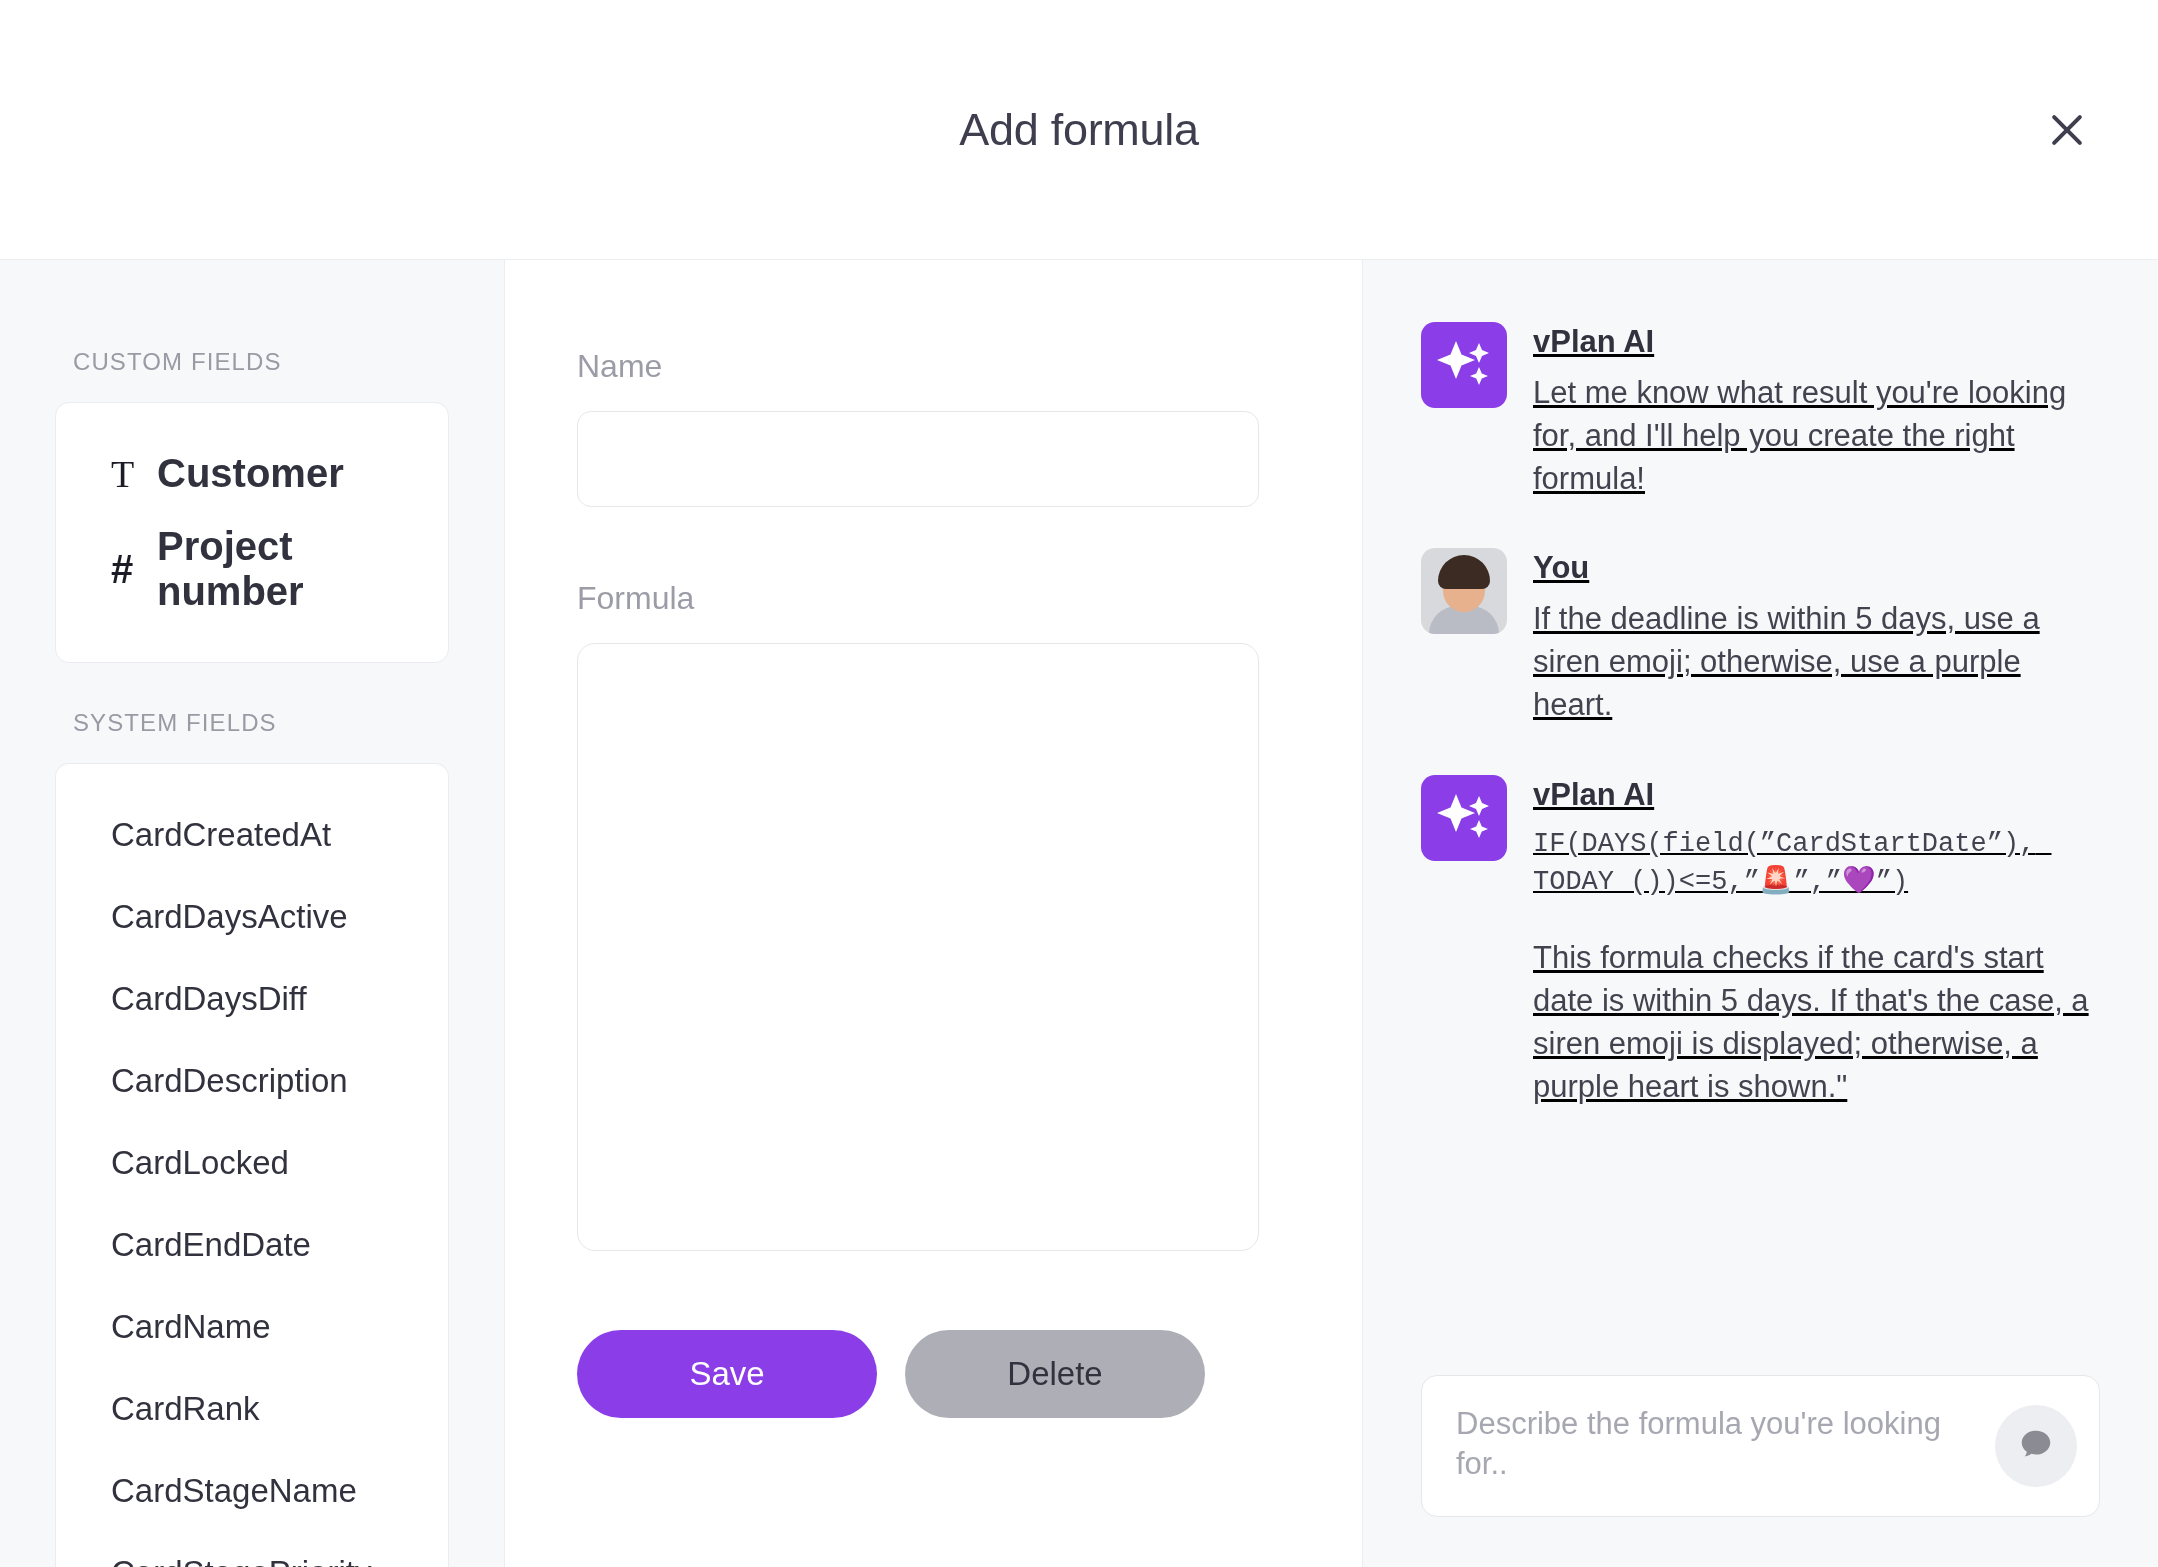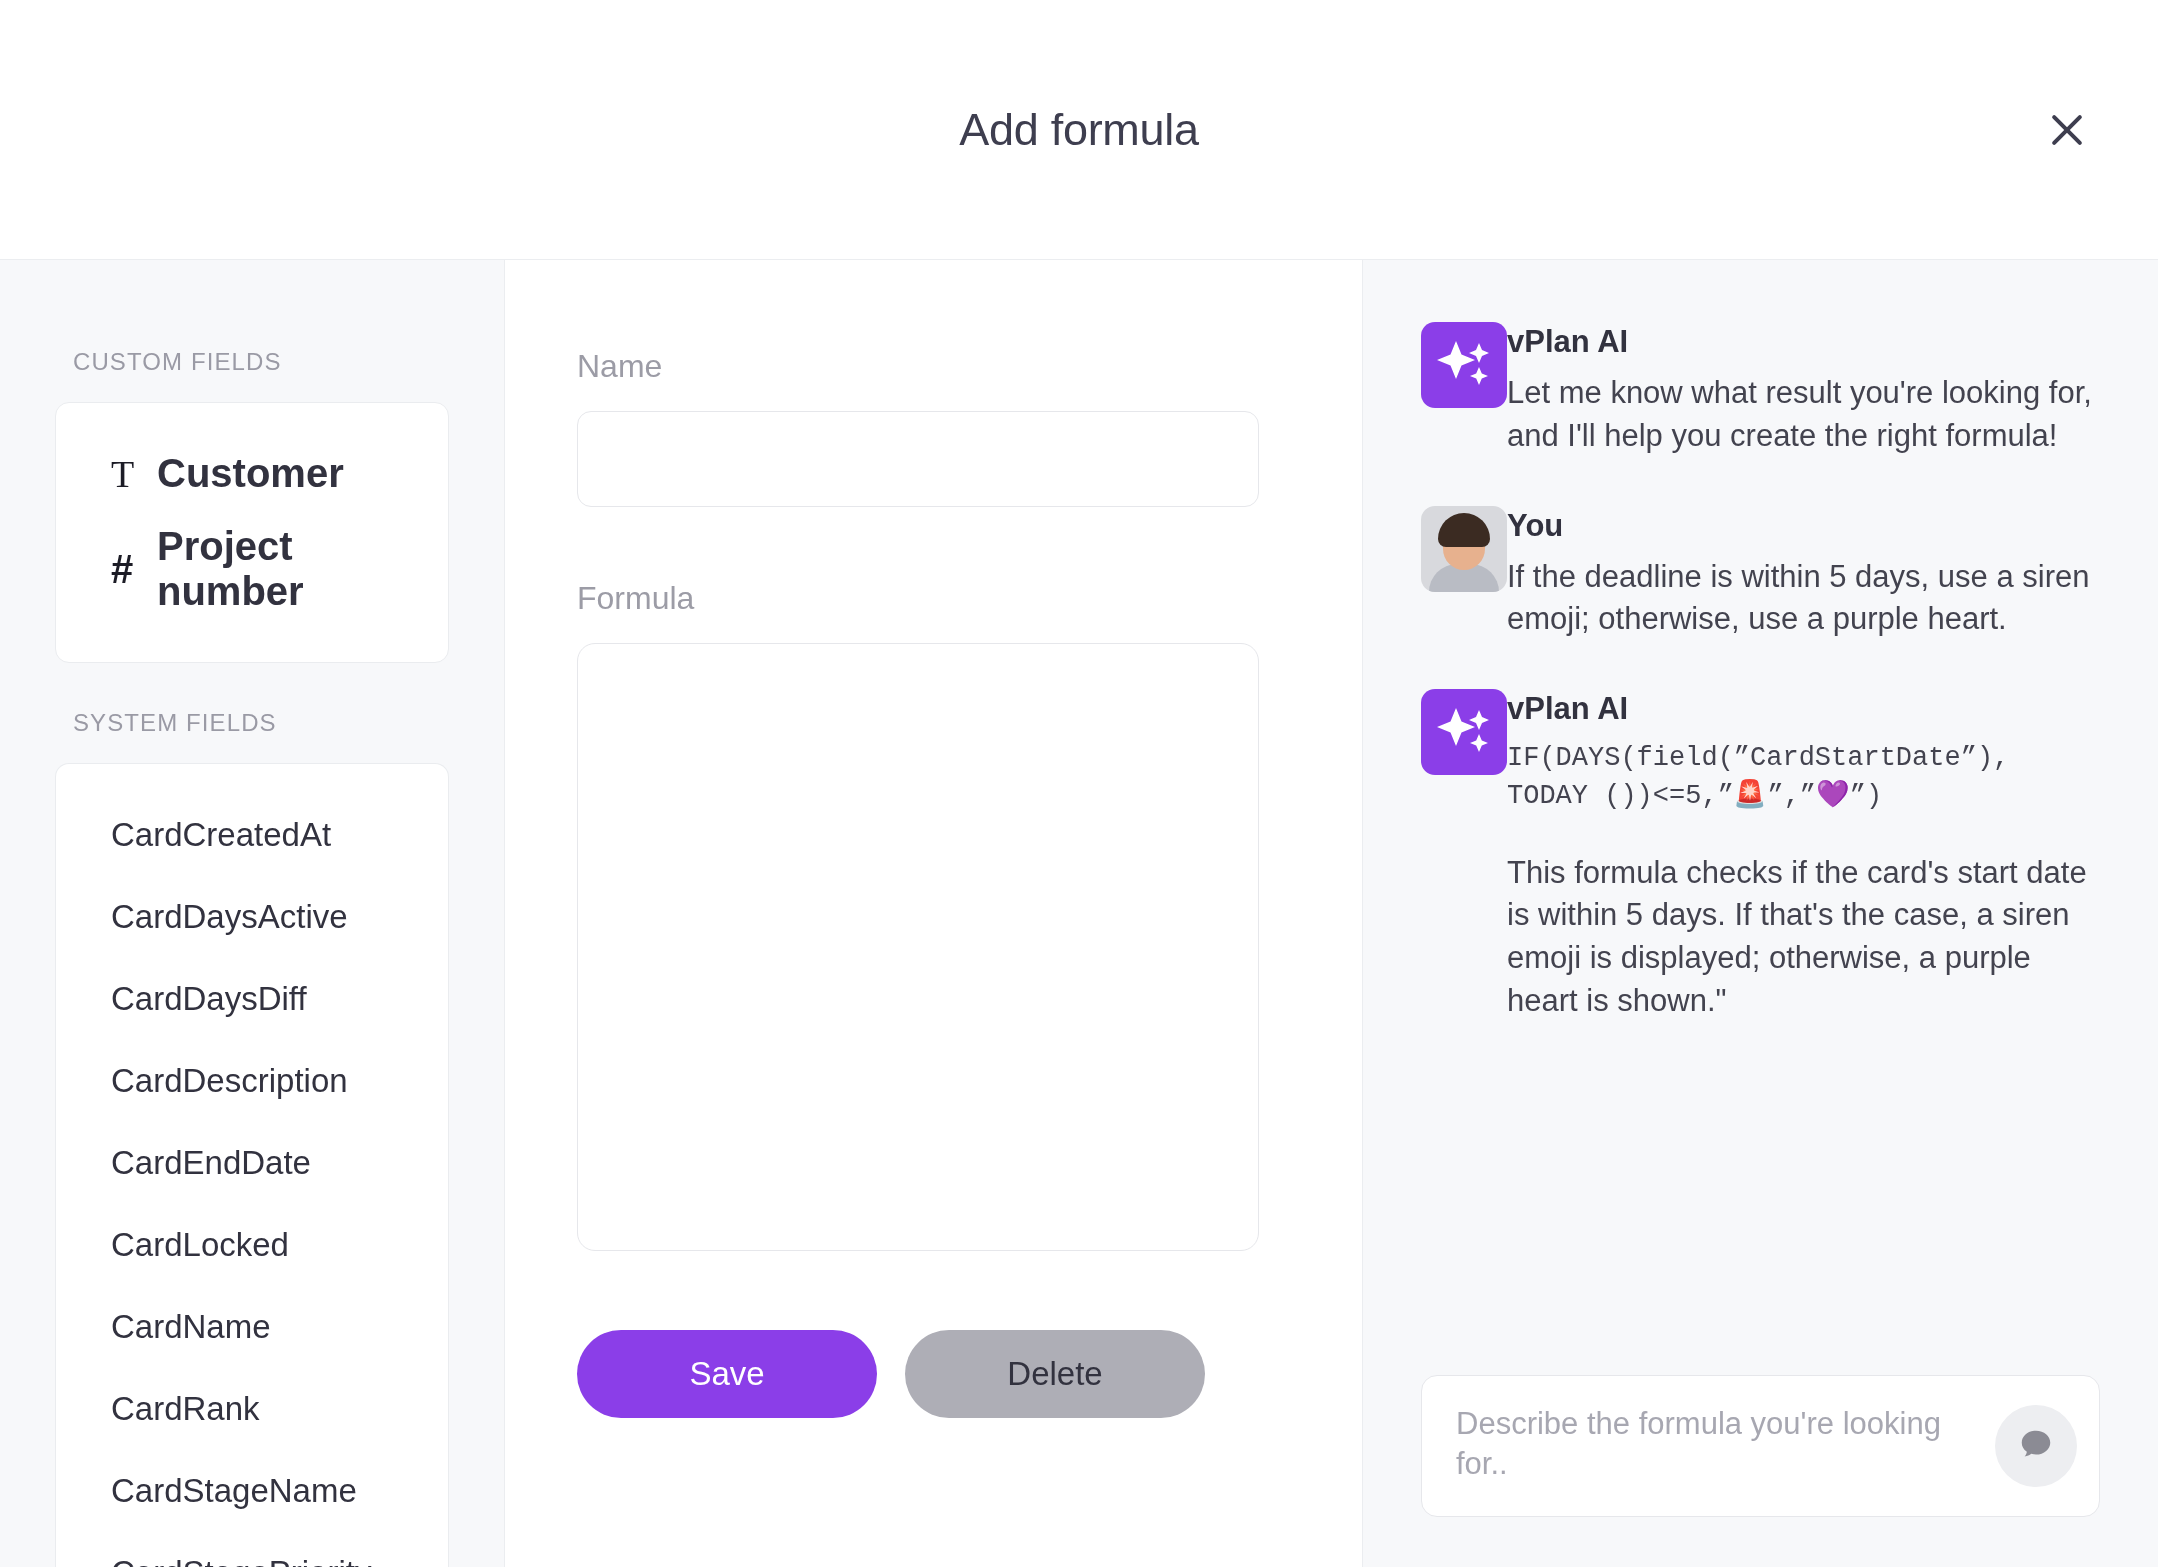--- a/index.html
+++ b/index.html
@@ -223,21 +223,23 @@
   }
 
   .chat-thread {
     flex: 1 1 auto;
     min-height: 0;
     overflow: hidden;
   }
 
   .chat-message {
     display: flex;
+    gap: 26px;
     margin-bottom: 48px;
+    text-decoration: underline;
   }
 
   .avatar {
     width: 86px;
     height: 86px;
     flex: 0 0 86px;
     border-radius: 14px;
     overflow: hidden;
   }
 
@@ -385,22 +387,22 @@
 
       <div class="sidebar-spacer"></div>
 
       <div class="section-label">SYSTEM FIELDS</div>
 
       <div class="field-card system">
         <div class="system-field-row">CardCreatedAt</div>
         <div class="system-field-row">CardDaysActive</div>
         <div class="system-field-row">CardDaysDiff</div>
         <div class="system-field-row">CardDescription</div>
+        <div class="system-field-row">CardLocked</div>
         <div class="system-field-row">CardEndDate</div>
-        <div class="system-field-row">CardLocked</div>
         <div class="system-field-row">CardName</div>
         <div class="system-field-row">CardRank</div>
         <div class="system-field-row">CardStageName</div>
         <div class="system-field-row">CardStagePriority</div>
       </div>
     </div>
 
     <div class="center-panel">
 
       <div class="form-label">Name</div>

